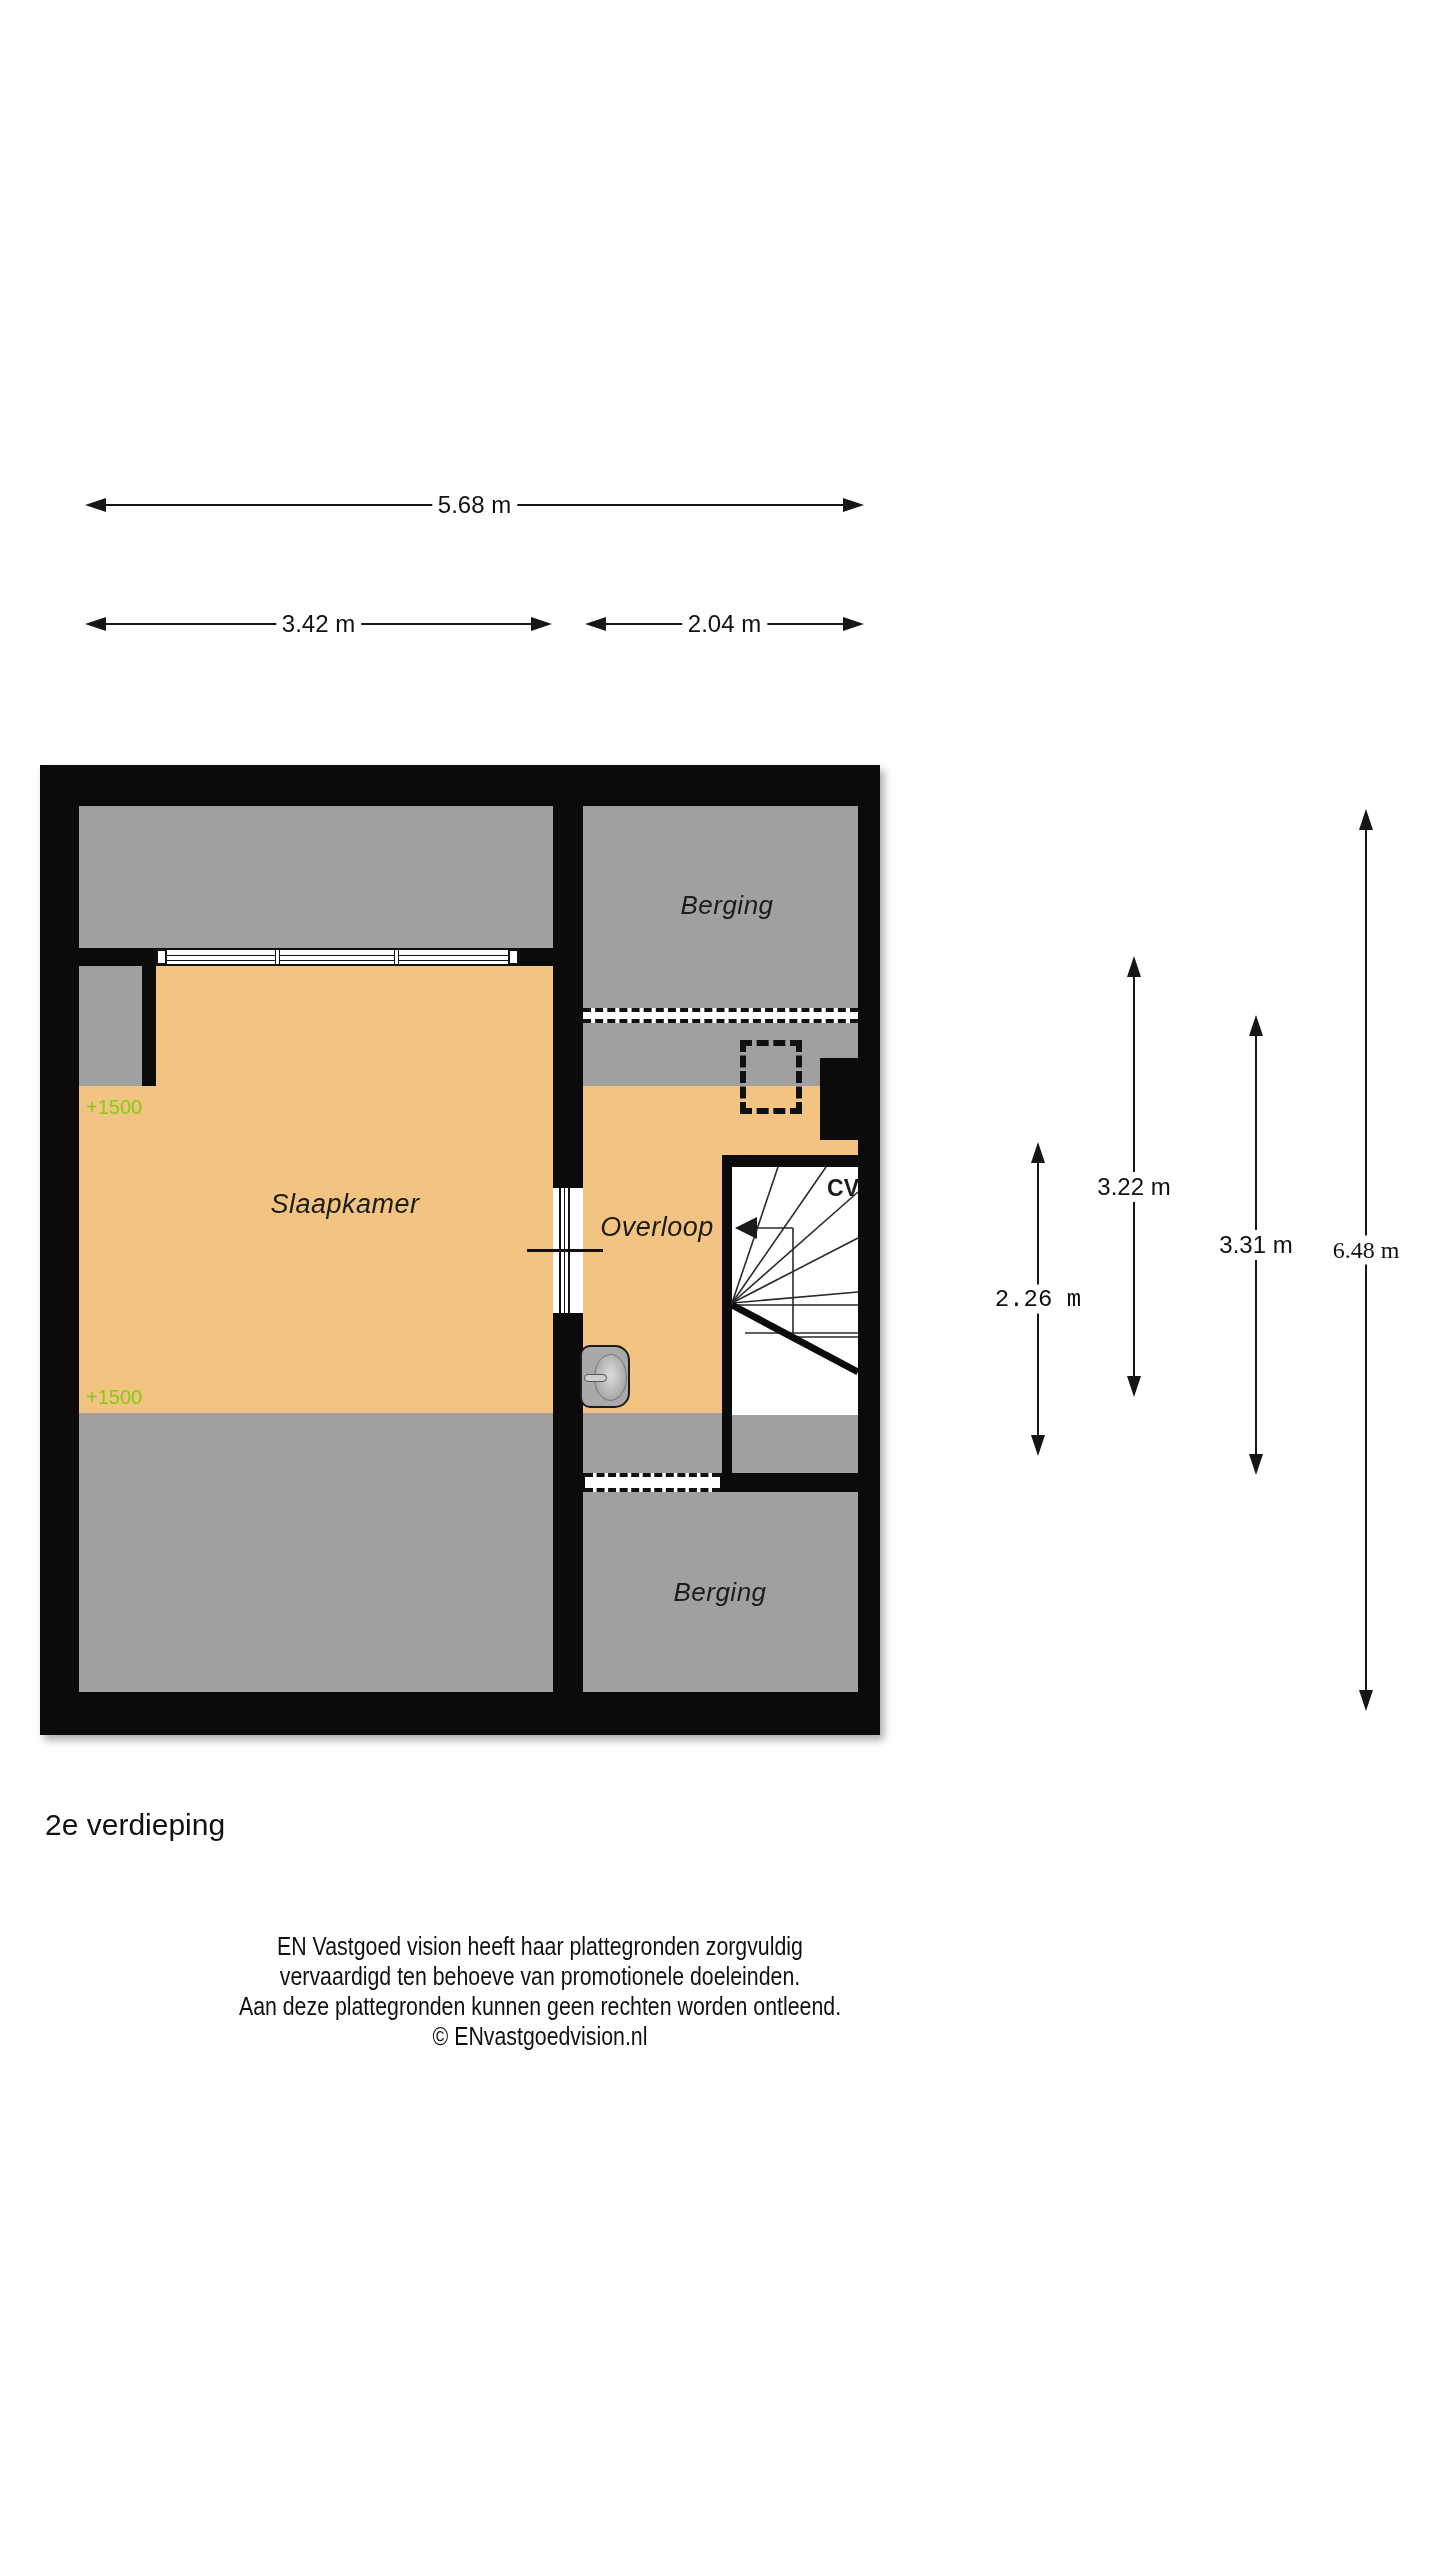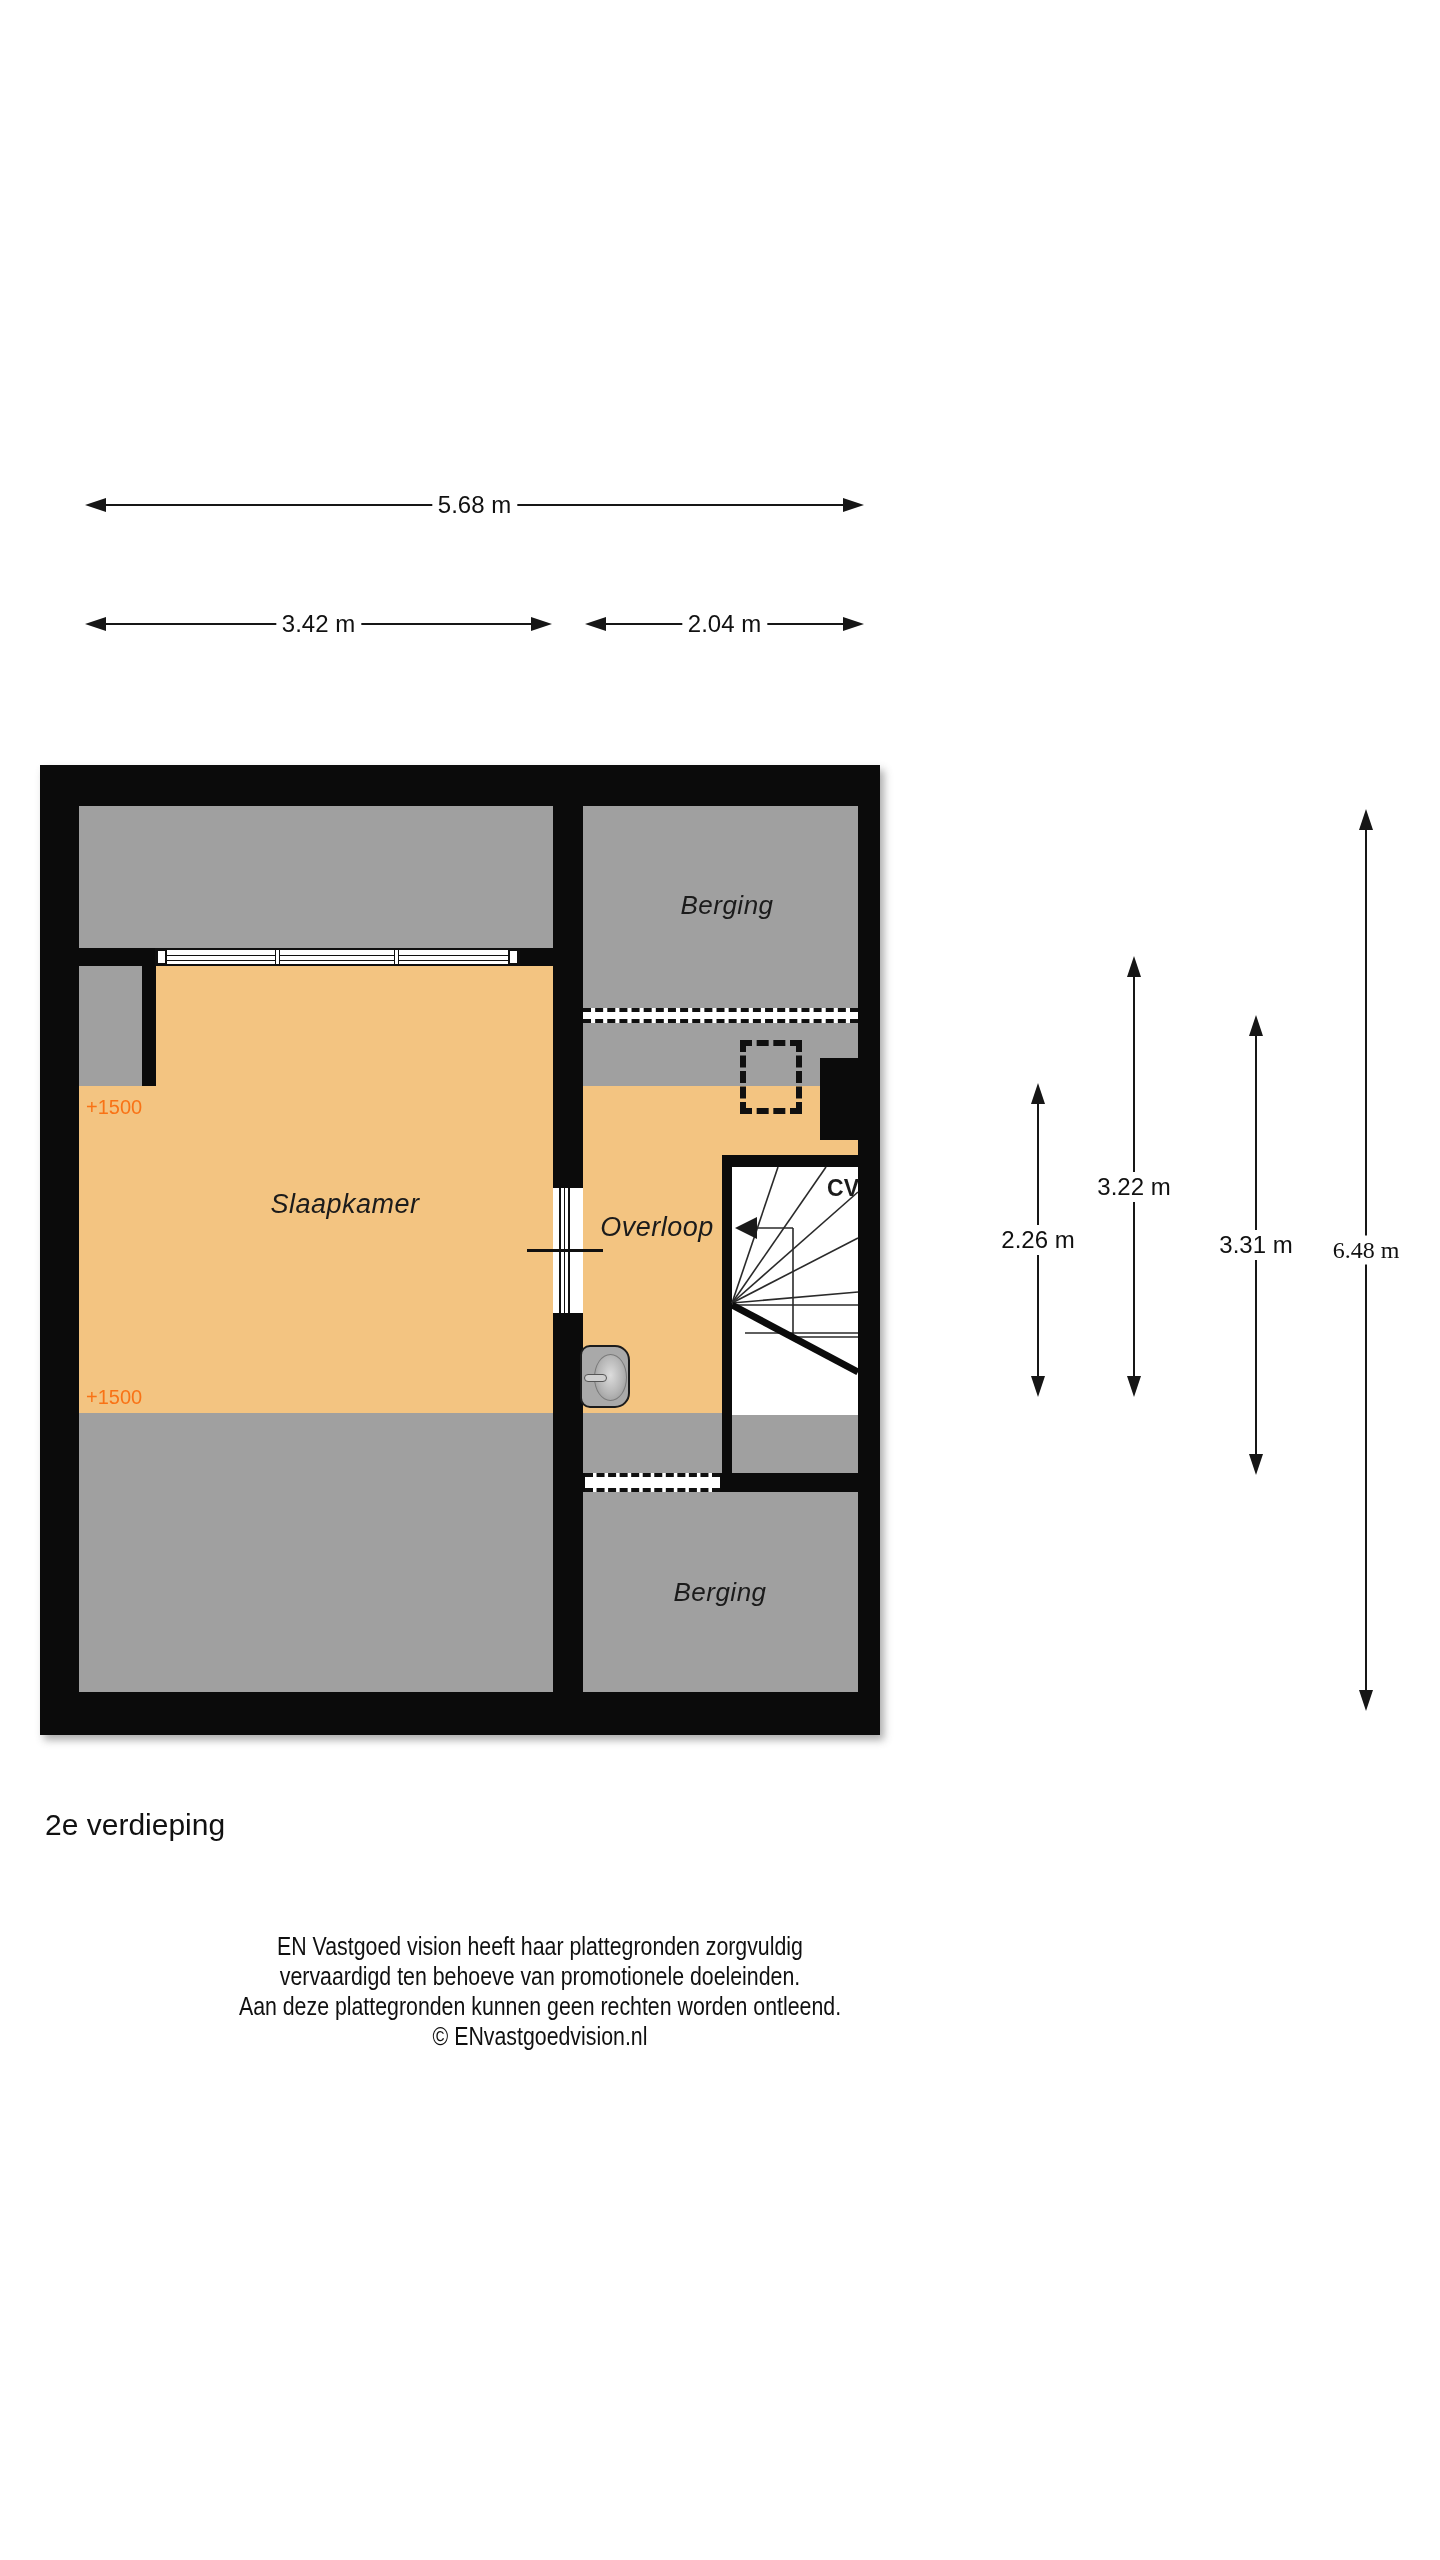--- a/index.html
+++ b/index.html
@@ -51,21 +51,21 @@
   .toilet .bowl{position:absolute;left:12px;top:7px;width:31px;height:45px;border-radius:50%;
                 background:radial-gradient(ellipse at 50% 45%, #dcdcdc 0%, #b5b5b5 55%, #8d8d8d 100%);
                 border:1px solid #7a7a7a;}
   .toilet .flush{position:absolute;left:2px;top:27px;width:23px;height:8px;background:#cfcfcf;
                  border:1.5px solid #555;border-radius:4px;box-sizing:border-box;}
 
   
   .room-label{position:absolute;transform:translate(-50%,-50%);font-size:27px;color:#1b1b1b;white-space:nowrap;letter-spacing:.5px;font-style:italic;}
   .room-label.small{font-size:26px;}
   .cv-label{position:absolute;transform:translate(-50%,-50%);font-size:23px;color:#1b1b1b;white-space:nowrap;}
-  .lvl-label{position:absolute;font-size:20px;color:#f97316;white-space:nowrap;}
+  .lvl-label{position:absolute;font-size:20px;color:#84cc16;white-space:nowrap;}
 
   #floor-title{position:absolute;left:45px;top:1808px;font-size:30px;color:#111;}
   #disclaimer{position:absolute;left:0;top:1931px;width:1080px;text-align:center;
               font-size:26px;line-height:30px;color:#101010;transform:scaleX(0.82);}
 </style>
 </head>
 <body>
 
 <div id="page">
 
@@ -81,21 +81,21 @@
     <div class="ah-r"></div>
     <div class="dim-label">3.42 m</div>
   </div>
   <div class="dimh" style="left:585px;top:616px;width:279px;text-align:right;">
     <div class="line"></div>
     <div class="ah-l"></div>
     <div class="ah-r"></div>
     <div class="dim-label">2.04 m</div>
   </div>
 
-  <div class="dimv" style="left:1030px;top:1083px;height:314px;">
+  <div class="dimv" style="left:1030px;top:1142px;height:314px;font-family:Liberation Mono, monospace;">
     <div class="line"></div>
     <div class="ah-t"></div>
     <div class="ah-b"></div>
     <div class="dim-label">2.26 m</div>
   </div>
   <div class="dimv" style="left:1126px;top:956px;height:441px;">
     <div class="line"></div>
     <div class="ah-t"></div>
     <div class="ah-b"></div>
     <div class="dim-label" style="top:231px;">3.22 m</div>

